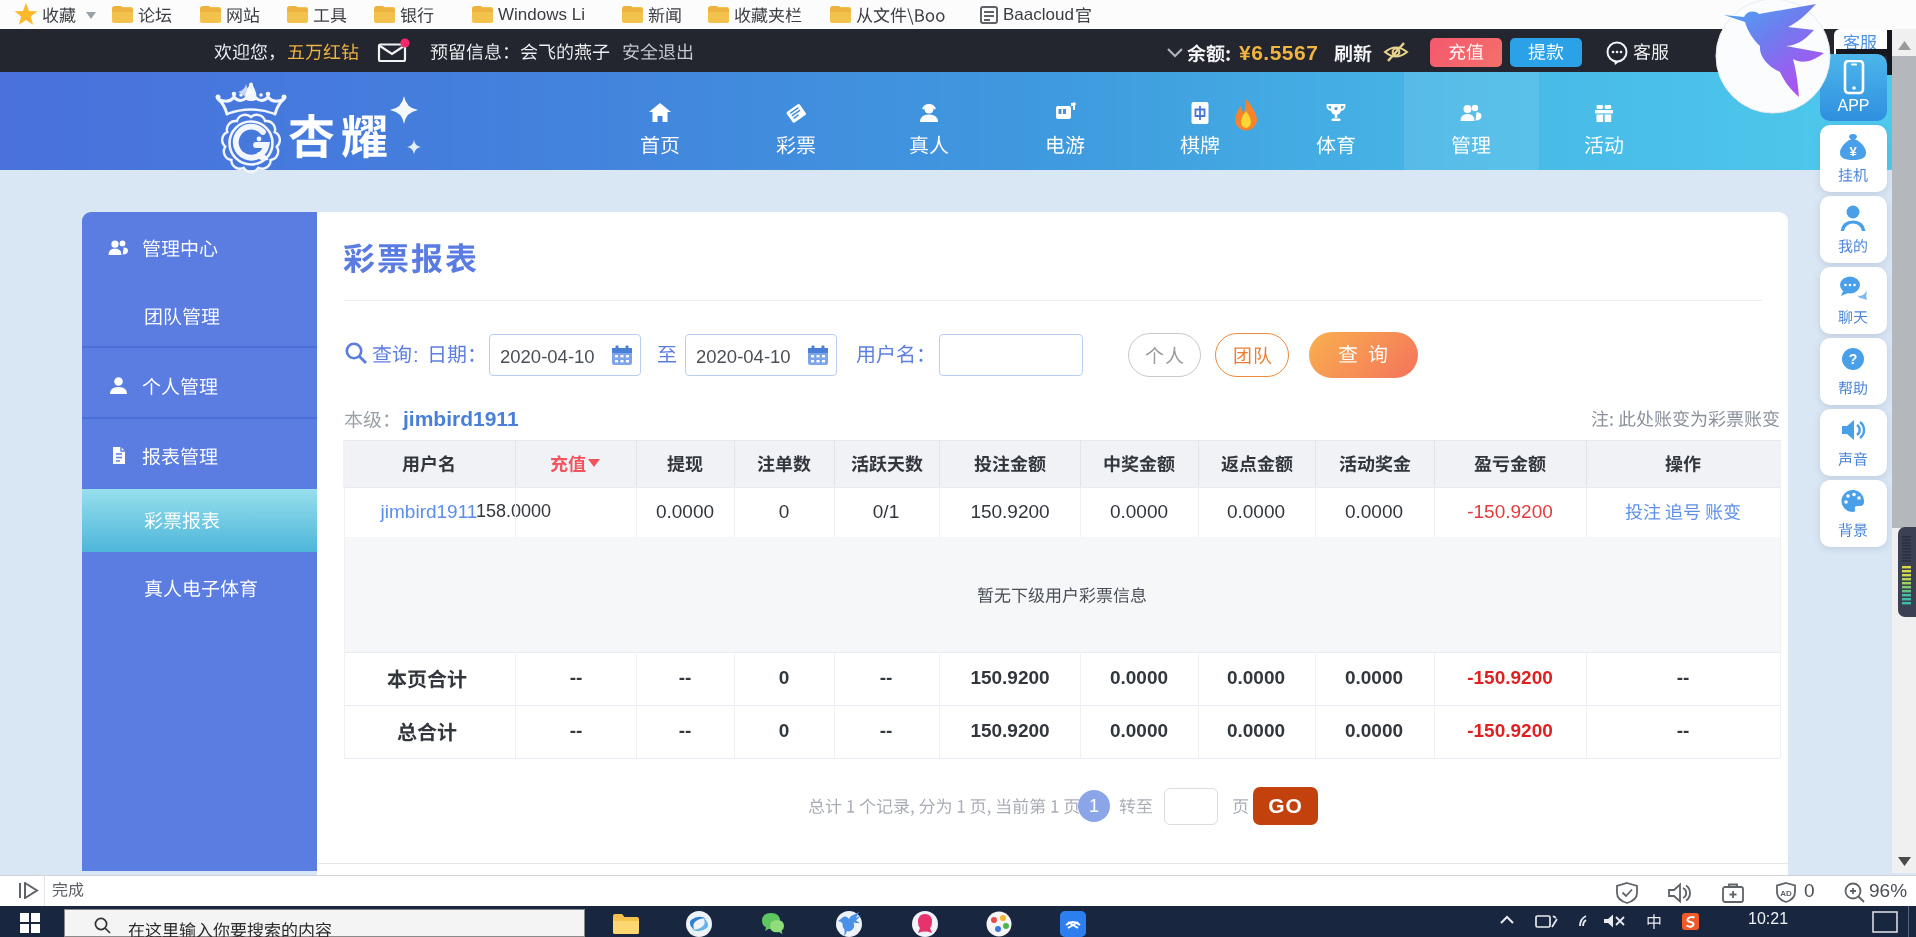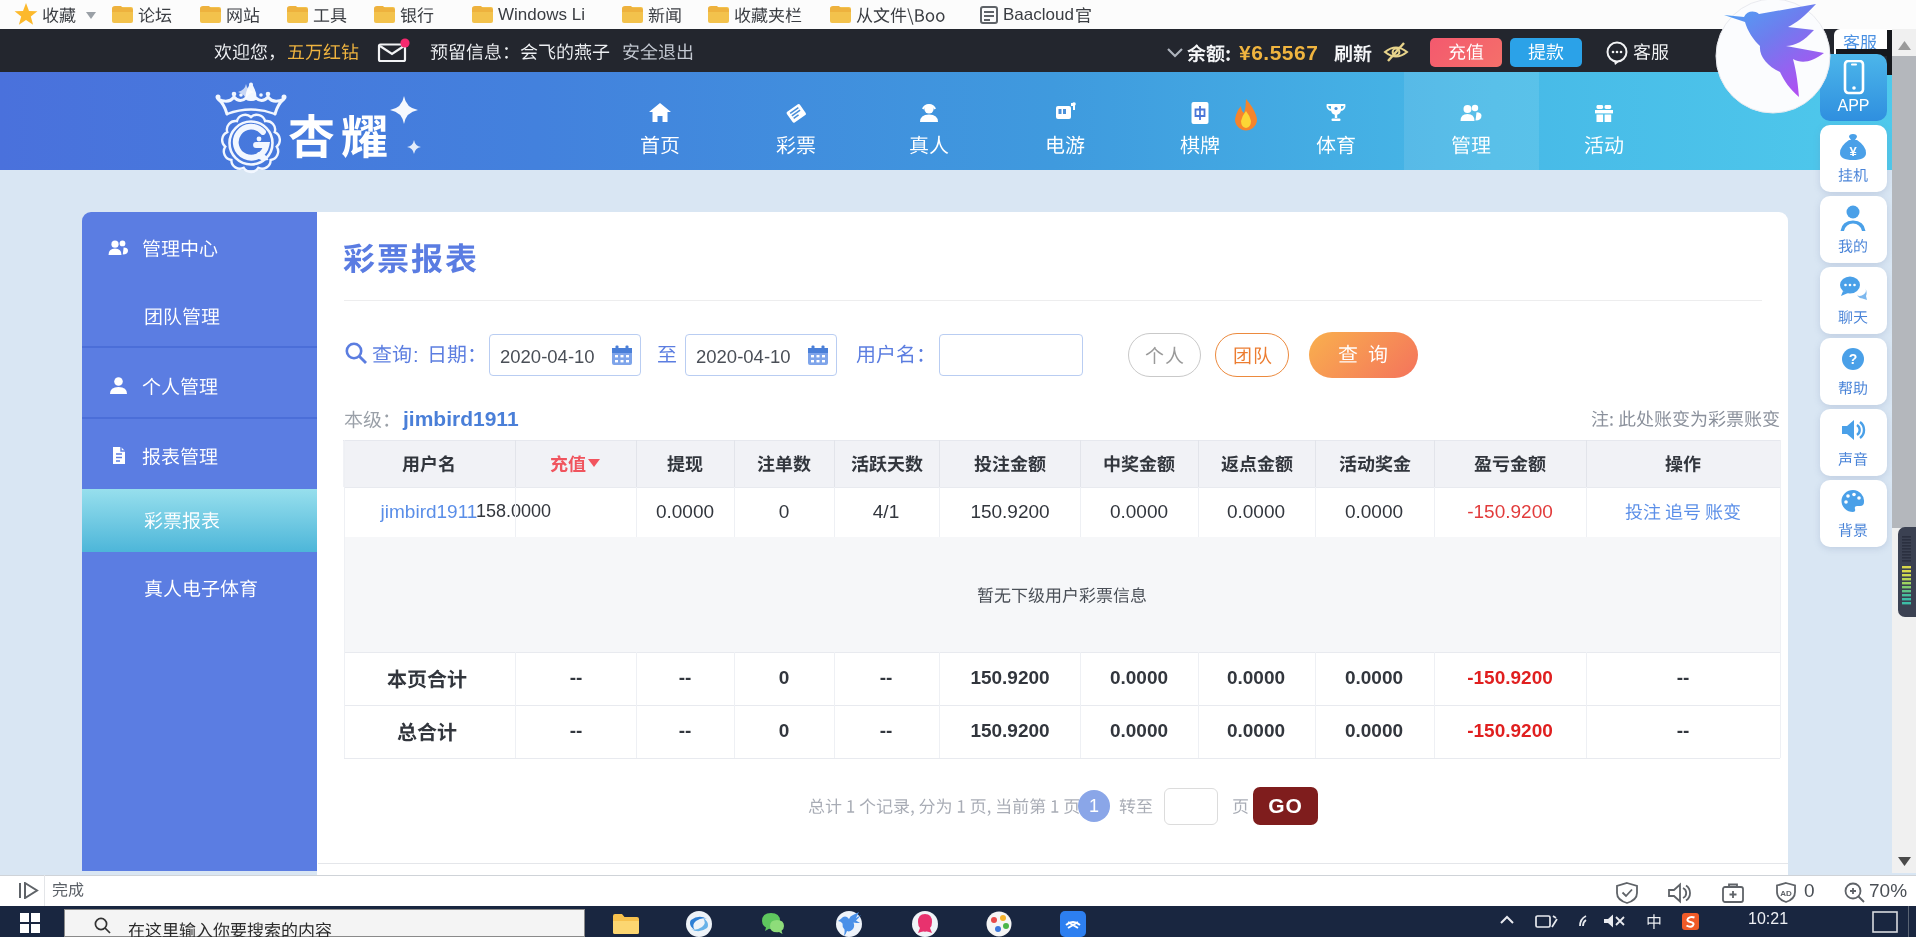--- a/index.html
+++ b/index.html
@@ -795,21 +795,21 @@
 <div class="abs" style="left:1080px;top:440px;width:1px;height:47px;background:#e2e4ea"></div>
 <div class="abs" style="left:1198px;top:440px;width:1px;height:47px;background:#e2e4ea"></div>
 <div class="abs" style="left:1315px;top:440px;width:1px;height:47px;background:#e2e4ea"></div>
 <div class="abs" style="left:1434px;top:440px;width:1px;height:47px;background:#e2e4ea"></div>
 <div class="abs" style="left:1586px;top:440px;width:1px;height:47px;background:#e2e4ea"></div>
 <div class="abs" style="left:344px;top:487px;width:1436px;height:1px;background:#e8eaef"></div>
 <div class="abs" style="left:429px;top:501px;width:200px;text-align:center;font-size:19px;color:#5a8ee8;transform:translateX(-100px)">jimbird1911</div>
 <div class="abs" style="left:576px;top:501px;width:200px;text-align:left;font-size:18px;color:#32363d;transform:translateX(-100px)">158.0000</div>
 <div class="abs" style="left:685px;top:501px;width:200px;text-align:center;font-size:19px;color:#32363d;transform:translateX(-100px)">0.0000</div>
 <div class="abs" style="left:784px;top:501px;width:200px;text-align:center;font-size:19px;color:#32363d;transform:translateX(-100px)">0</div>
-<div class="abs" style="left:886px;top:501px;width:200px;text-align:center;font-size:19px;color:#32363d;transform:translateX(-100px)">4/1</div>
+<div class="abs" style="left:886px;top:501px;width:200px;text-align:center;font-size:19px;color:#32363d;transform:translateX(-100px)">0/1</div>
 <div class="abs" style="left:1010px;top:501px;width:200px;text-align:center;font-size:19px;color:#32363d;transform:translateX(-100px)">150.9200</div>
 <div class="abs" style="left:1139px;top:501px;width:200px;text-align:center;font-size:19px;color:#32363d;transform:translateX(-100px)">0.0000</div>
 <div class="abs" style="left:1256px;top:501px;width:200px;text-align:center;font-size:19px;color:#32363d;transform:translateX(-100px)">0.0000</div>
 <div class="abs" style="left:1374px;top:501px;width:200px;text-align:center;font-size:19px;color:#32363d;transform:translateX(-100px)">0.0000</div>
 <div class="abs" style="left:1510px;top:501px;width:200px;text-align:center;font-size:19px;color:#e23b3b;transform:translateX(-100px)">-150.9200</div>
 <svg class="z" style="left:1625.0px;top:501.2px;" width="116.1" height="21.6">
     <g fill="#5a8ee8" transform="translate(0,17.64) scale(0.018000,-0.018000)">
       <use href="#g125"></use>
       <use href="#g93" x="1000"></use>
       <use href="#g95" x="2000"></use>
@@ -940,21 +940,21 @@
       <use href="#g146"></use>
       <use href="#g87" x="1000"></use>
     </g>
   </svg>
 <div class="abs" style="left:1164px;top:788px;width:54px;height:37px;border:1px solid #dcdcdc;border-radius:6px;background:#fff"></div>
 <svg class="z" style="left:1232.0px;top:795.8px;" width="17.0" height="20.4">
     <g fill="#a8acb5" transform="translate(0,16.66) scale(0.017000,-0.017000)">
       <use href="#g55"></use>
     </g>
   </svg>
-<div class="abs" style="left:1253px;top:787px;width:65px;height:38px;border-radius:7px;background:#7f1d1d;color:#fff;font-size:21px;font-weight:bold;text-align:center;line-height:38px;letter-spacing:1px">GO</div>
+<div class="abs" style="left:1253px;top:787px;width:65px;height:38px;border-radius:7px;background:#c2410c;color:#fff;font-size:21px;font-weight:bold;text-align:center;line-height:38px;letter-spacing:1px">GO</div>
 <div class="abs" style="left:318px;top:863px;width:1470px;height:1px;background:#e4e6ea"></div>
 <div class="abs" style="left:1834px;top:29px;width:58px;height:26px;background:#fff;border-radius:6px 0 0 0"></div>
 <svg class="z" style="left:1843.0px;top:31.8px;" width="34.0" height="20.4">
     <g fill="#4a90e2" transform="translate(0,16.66) scale(0.017000,-0.017000)">
       <use href="#g52"></use>
       <use href="#g53" x="1000"></use>
     </g>
   </svg>
 <div class="abs" style="left:1836px;top:49px;width:58px;height:7px;background:#16181d"></div>
 <div class="abs" style="left:1887px;top:30px;width:7px;height:45px;background:#16181d"></div>
@@ -1111,21 +1111,21 @@
     <g transform="translate(1776,0)">
       <path d="M10 1 L19 3.5 V10 Q19 17 10 20 Q1 17 1 10 V3.5 Z" fill="none" stroke="#5f6368" stroke-width="1.8"></path>
       <text x="10" y="14" font-size="8" fill="#5f6368" text-anchor="middle" font-weight="bold" font-family="Liberation Sans,sans-serif">AD</text>
     </g>
     <g transform="translate(1844,0)">
       <circle cx="9" cy="9" r="7.5" fill="none" stroke="#5f6368" stroke-width="1.8"></circle>
       <path d="M14.5 14.5 L20 20 M6 9 h6 M9 6 v6" fill="none" stroke="#5f6368" stroke-width="1.8"></path>
     </g>
   </svg>
 <div class="abs" style="left:1804px;top:880px;font-size:19px;color:#4a4f55">0</div>
-<div class="abs" style="left:1869px;top:880px;font-size:19px;color:#4a4f55">70%</div>
+<div class="abs" style="left:1869px;top:880px;font-size:19px;color:#4a4f55">96%</div>
 <div class="abs" style="left:0;top:906px;width:1916px;height:31px;background:#192640"></div>
 <svg class="abs" style="left:20px;top:913px" width="20" height="20">
     <g fill="#fff">
       <rect x="0" y="0" width="9" height="9"></rect>
       <rect x="11" y="0" width="9" height="9"></rect>
       <rect x="0" y="11" width="9" height="9"></rect>
       <rect x="11" y="11" width="9" height="9"></rect>
     </g>
   </svg>
 <div class="abs" style="left:64px;top:909px;width:521px;height:28px;background:#f4f4f4;border:1px solid #8a8a8a"></div>

